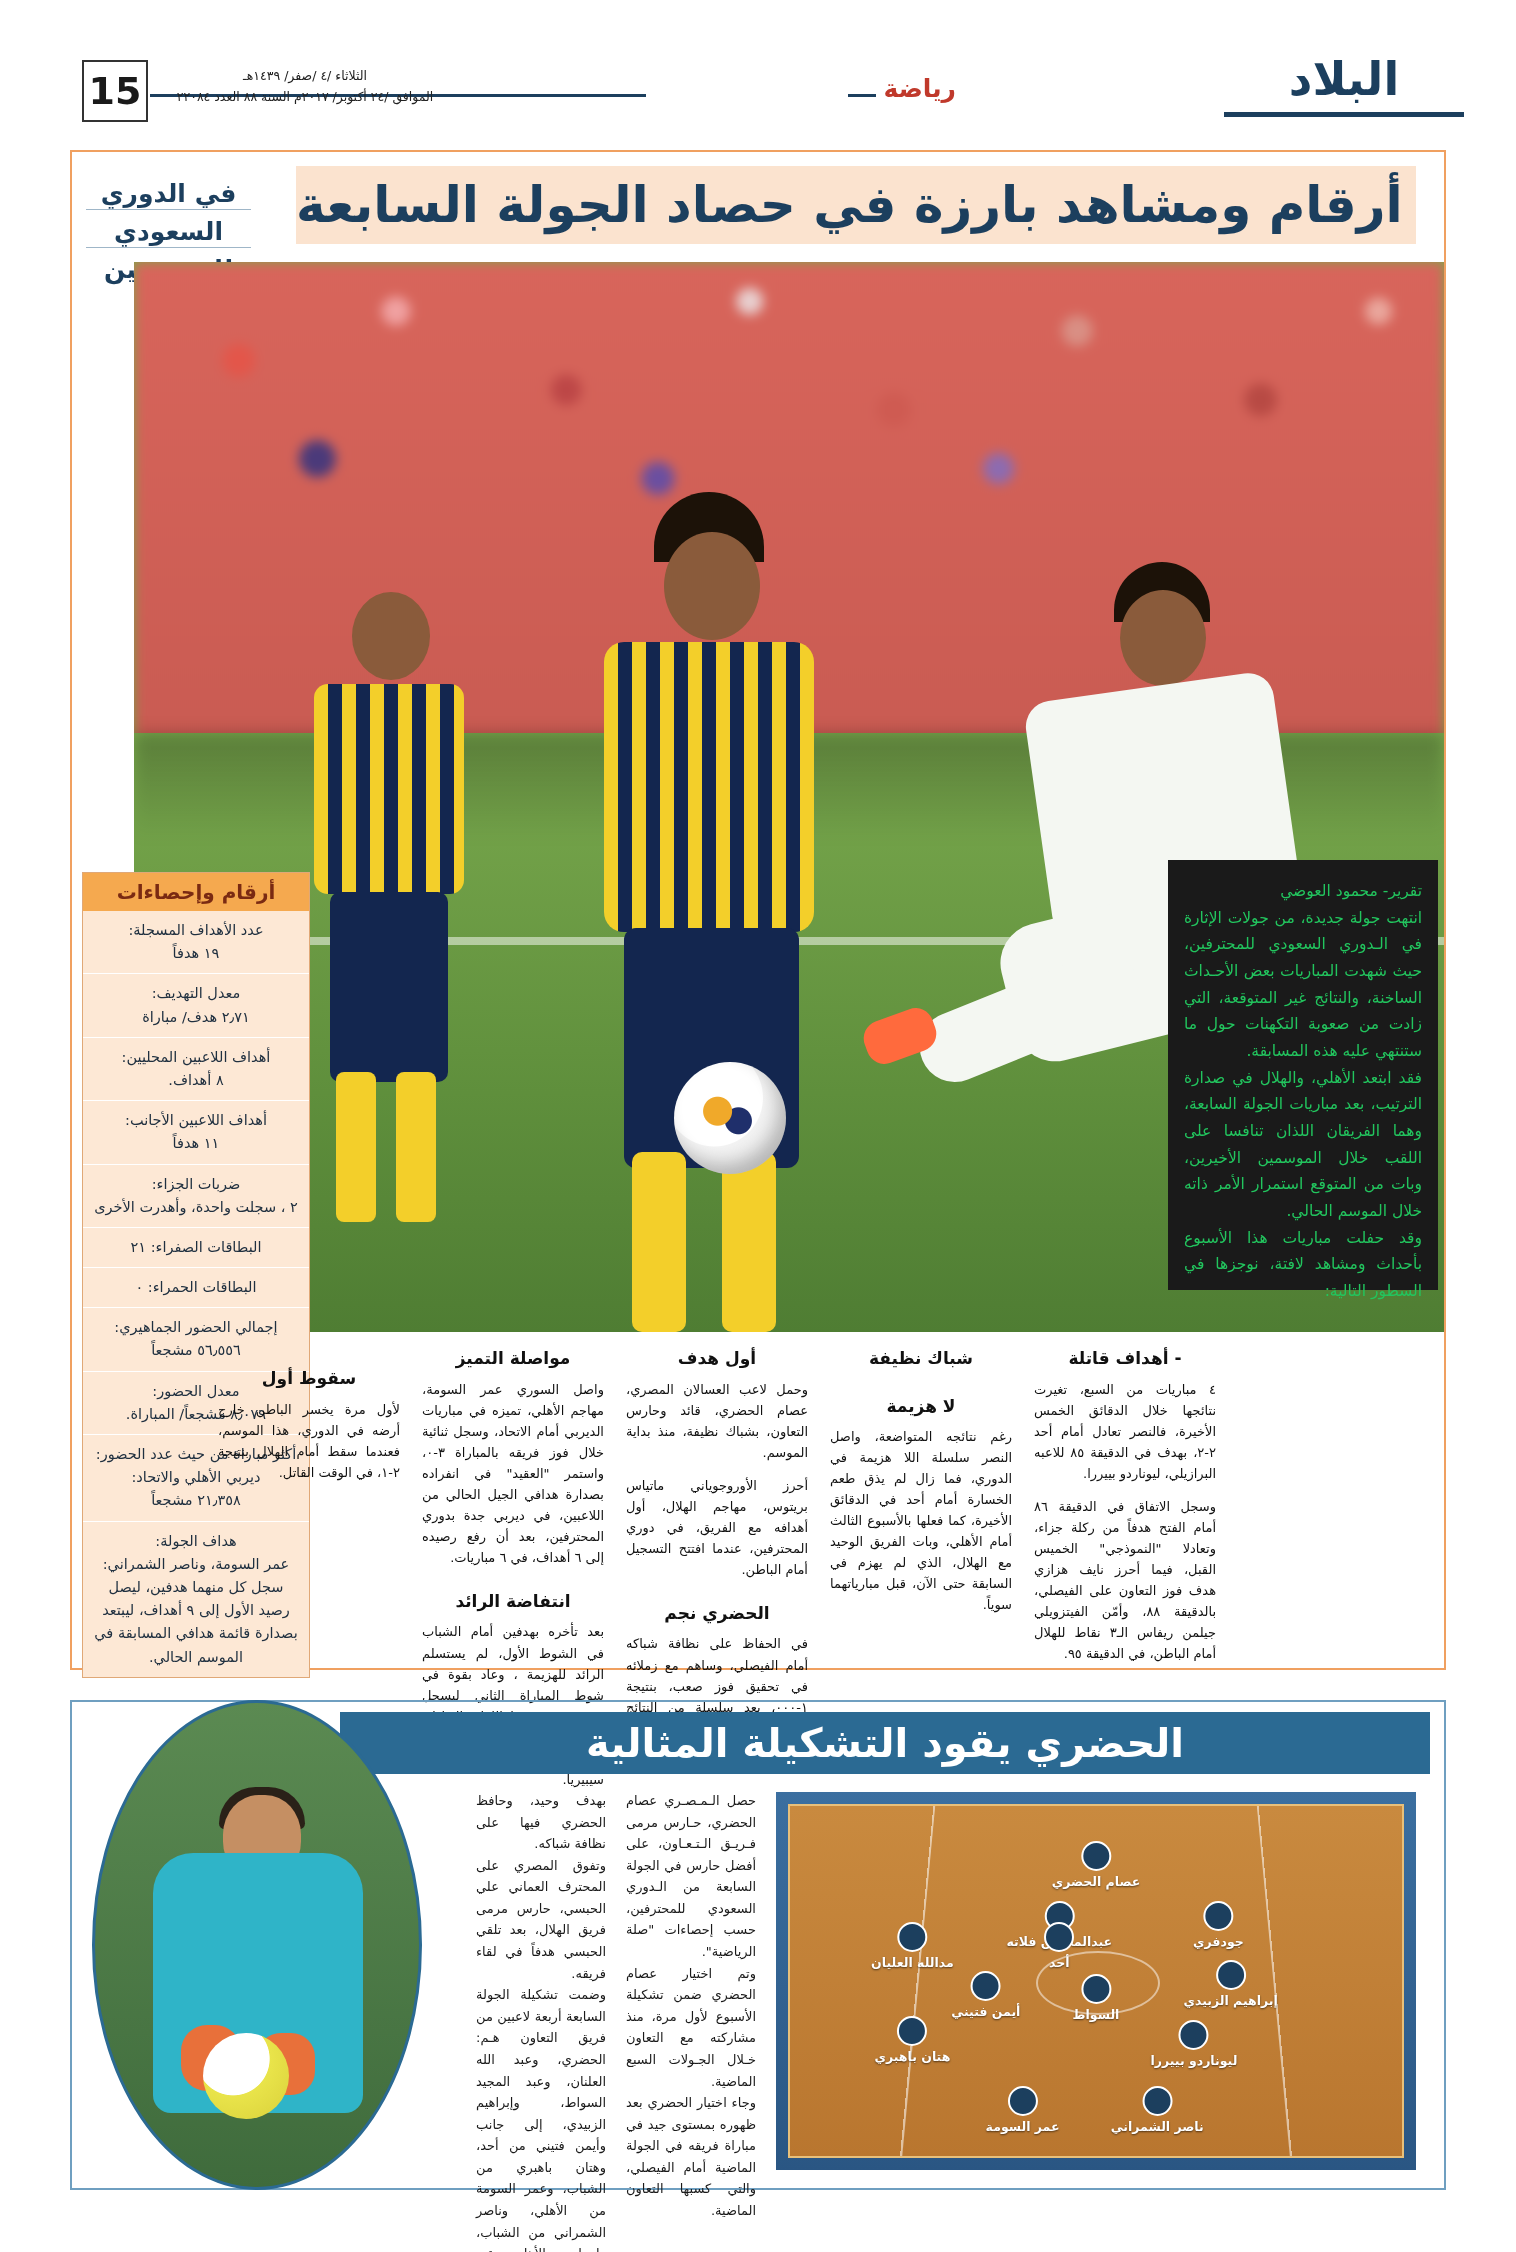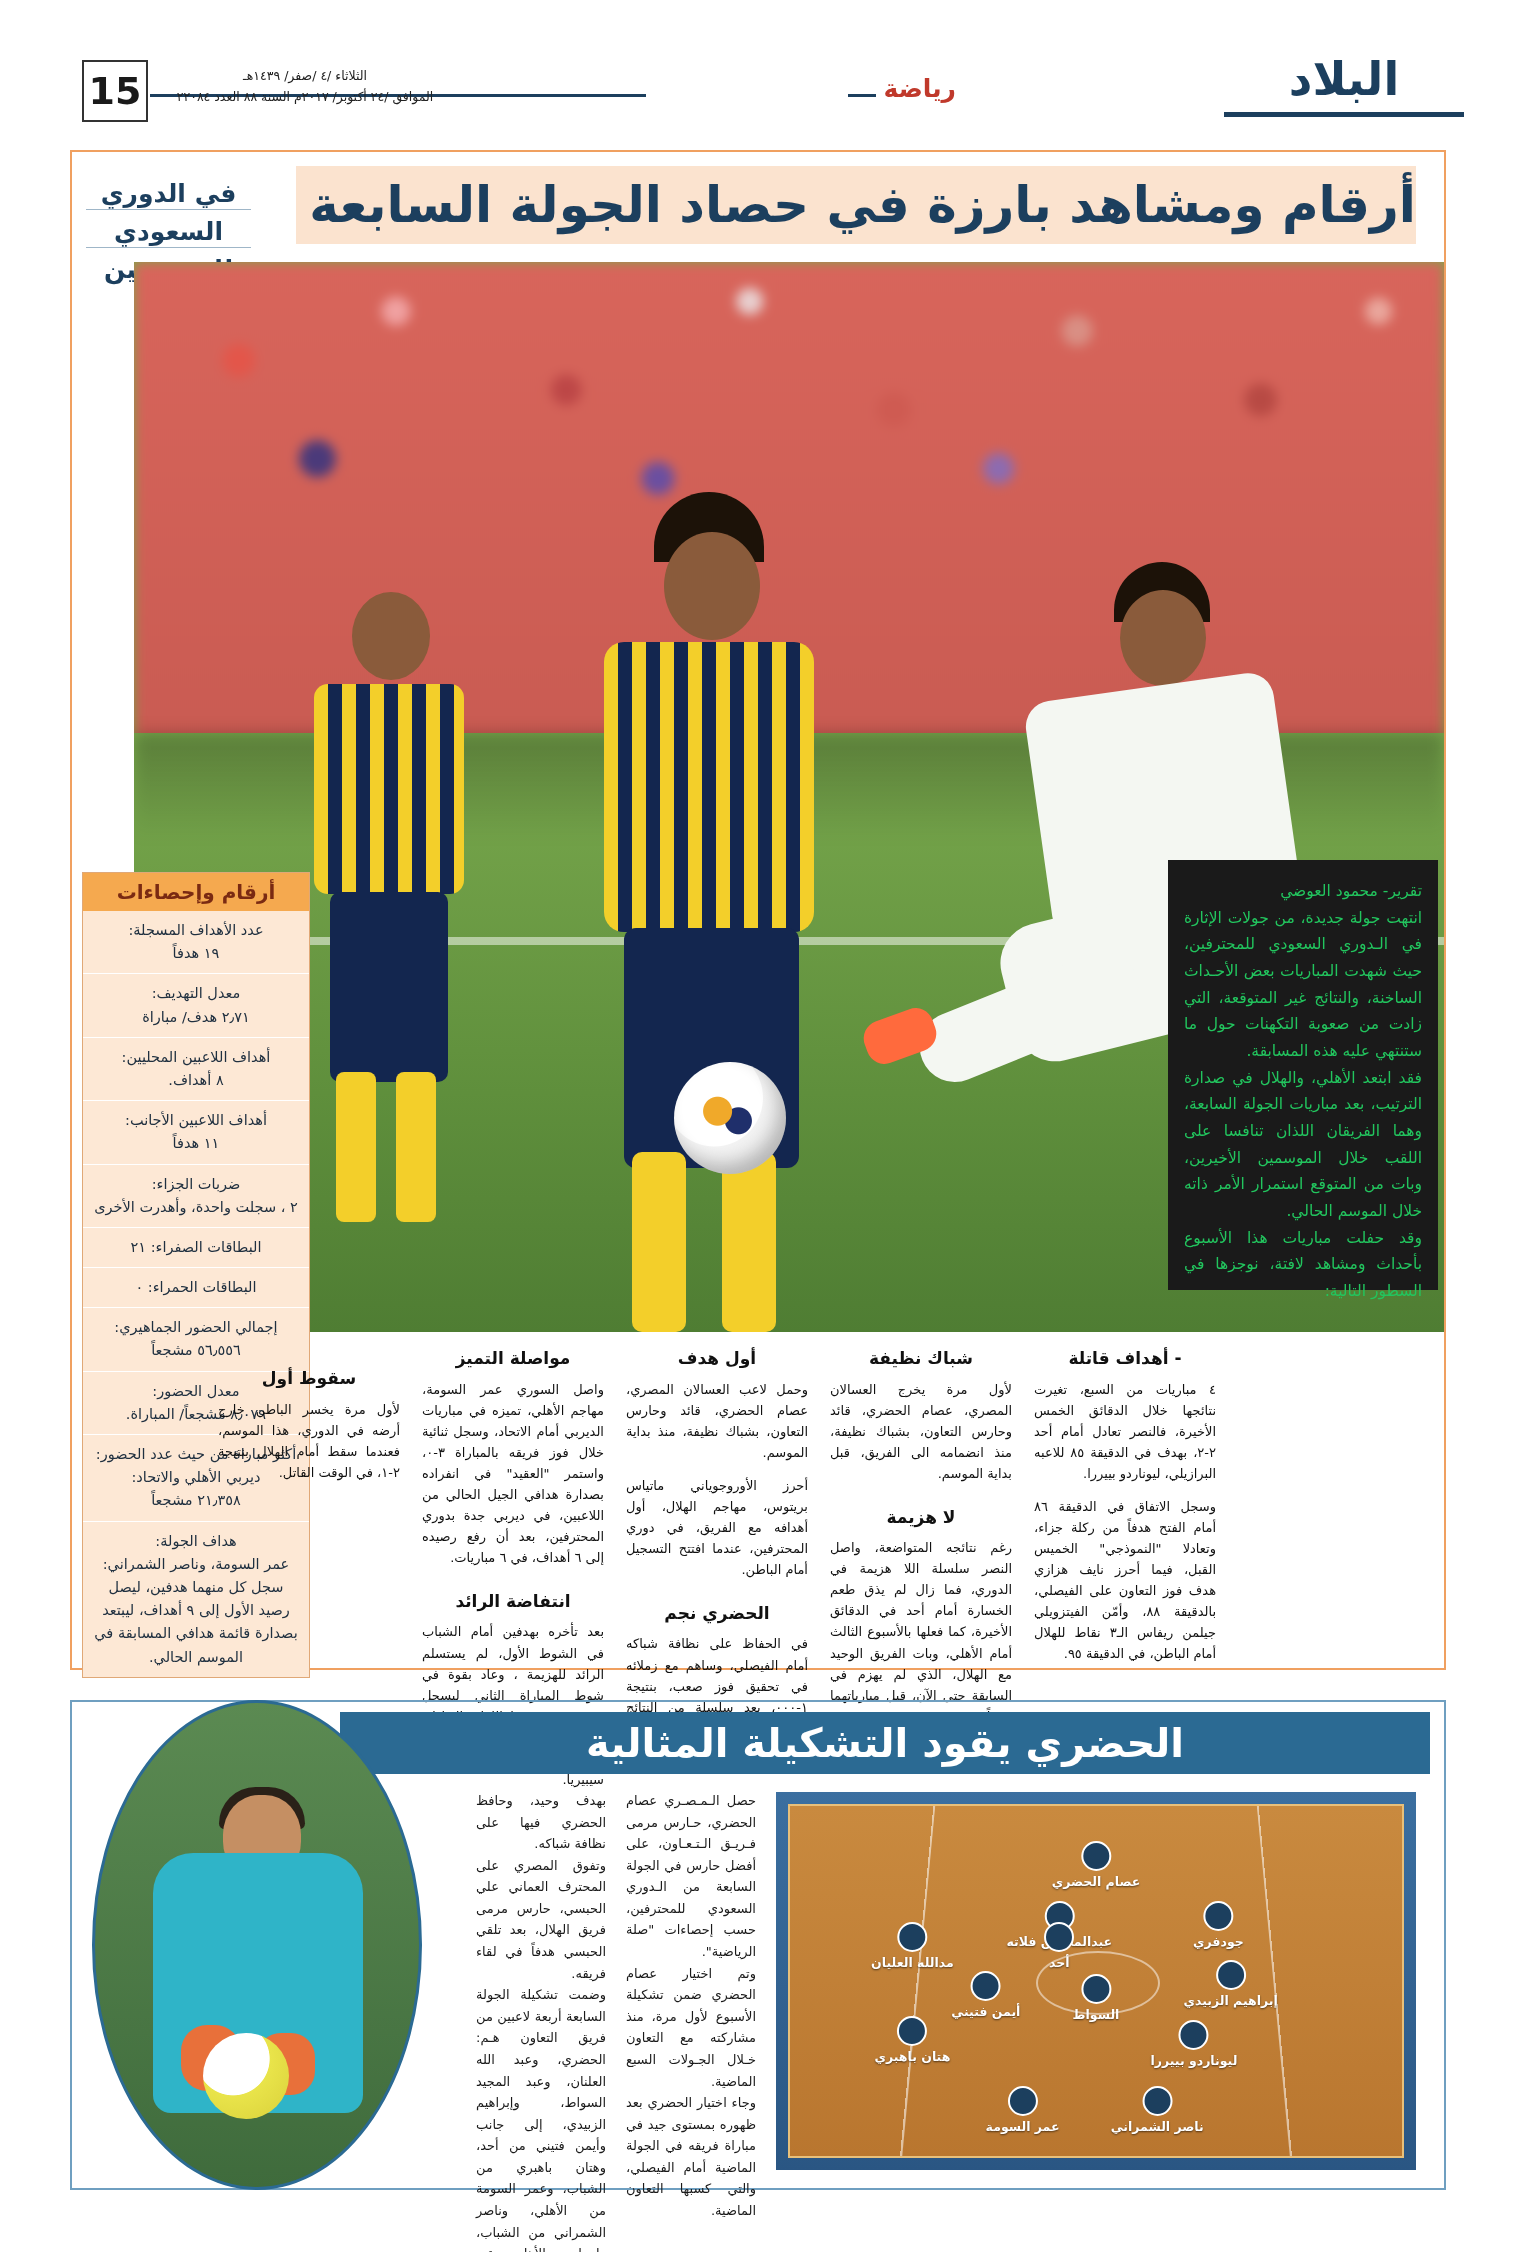--- a/index.html
+++ b/index.html
@@ -57,21 +57,21 @@
   
   .article-frame {
     position:absolute; top:150px; right:70px; left:70px; height:1520px;
     border:2px solid #f0a060;
   }
 
   
   .title-band {
     position:absolute; top:166px; right:100px; width:1120px; height:78px;
     background:#fbe3cf;
-    display:flex; align-items:center; justify-content:flex-start;
+    display:flex; align-items:center; justify-content:flex-end;
   }
   .title-band h1 {
     margin:0; font-size:50px; font-weight:bold; color:#1c3f5e;
     letter-spacing:0px;
   }
 
   
   .kicker {
     position:absolute; right:1265px; top:172px; width:165px;
   }
@@ -356,21 +356,20 @@
   <div class="cols">
 
     <div class="col">
       <h3>- أهداف قاتلة</h3>
       <p>٤ مباريات من السبع، تغيرت نتائجها خلال الدقائق الخمس الأخيرة، فالنصر تعادل أمام أحد ٢-٢، بهدف في الدقيقة ٨٥ للاعبه البرازيلي، ليوناردو بييررا.</p>
       <p>وسجل الاتفاق في الدقيقة ٨٦ أمام الفتح  هدفاً من ركلة جزاء، وتعادلا "النموذجي" الخميس القبل، فيما أحرز نايف هزازي هدف فوز التعاون على الفيصلي، بالدقيقة ٨٨، وأمّن الفيتزويلي جيلمن ريفاس الـ٣ نقاط للهلال أمام الباطن، في الدقيقة ٩٥.</p>
     </div>
 
     <div class="col">
       <h3>شباك نظيفة</h3>
-      <p>لأول مرة يخرج العسالان المصري، عصام الحضري، قائد وحارس التعاون، بشباك نظيفة، منذ انضمامه الى الفريق، قبل بداية الموسم.</p>
       <h3 class="sub">لا هزيمة</h3>
       <p>رغم نتائجه المتواضعة، واصل النصر سلسلة اللا هزيمة في الدوري، فما زال لم يذق طعم الخسارة أمام أحد في الدقائق الأخيرة، كما فعلها بالأسبوع الثالث أمام الأهلي، وبات الفريق الوحيد مع الهلال، الذي لم يهزم في السابقة حتى الآن، قبل مبارياتهما سوياً.</p>
     </div>
 
     <div class="col">
       <h3>أول هدف</h3>
       <p>وحمل لاعب العسالان المصري، عصام الحضري، قائد وحارس التعاون، بشباك نظيفة، منذ بداية الموسم.</p>
       <p>أحرز الأوروجوياني ماتياس بريتوس، مهاجم الهلال، أول أهدافه مع الفريق، في دوري المحترفين، عندما افتتح التسجيل أمام الباطن.</p>
       <h3 class="sub">الحضري نجم</h3>
       <p>في الحفاظ على نظافة شباكه أمام الفيصلي، وساهم مع زملائه في تحقيق فوز صعب، بنتيجة ١-٠٠٠، بعد سلسلة من النتائج السلبية لـ"سكري القصيم".</p>

